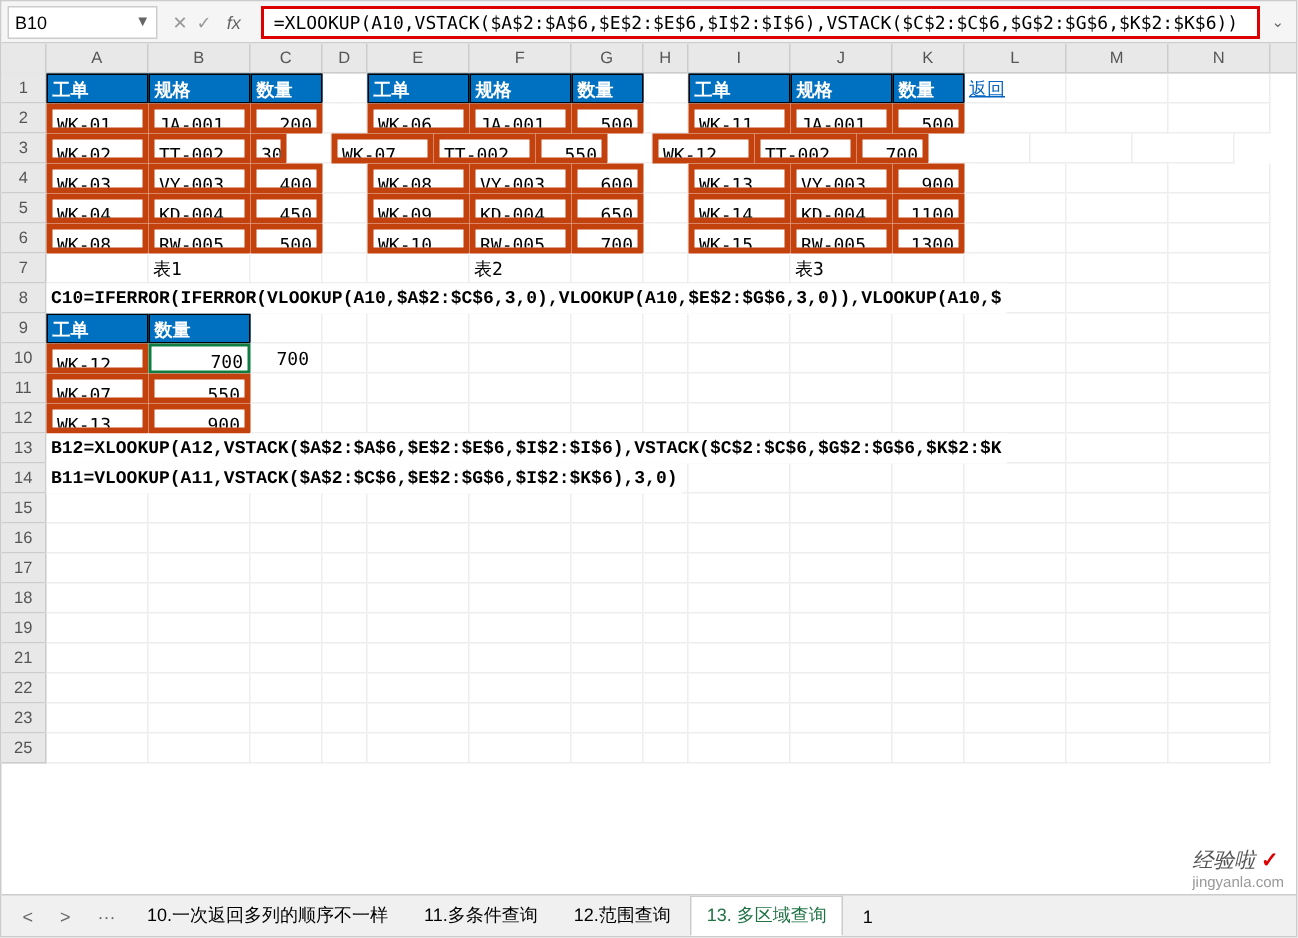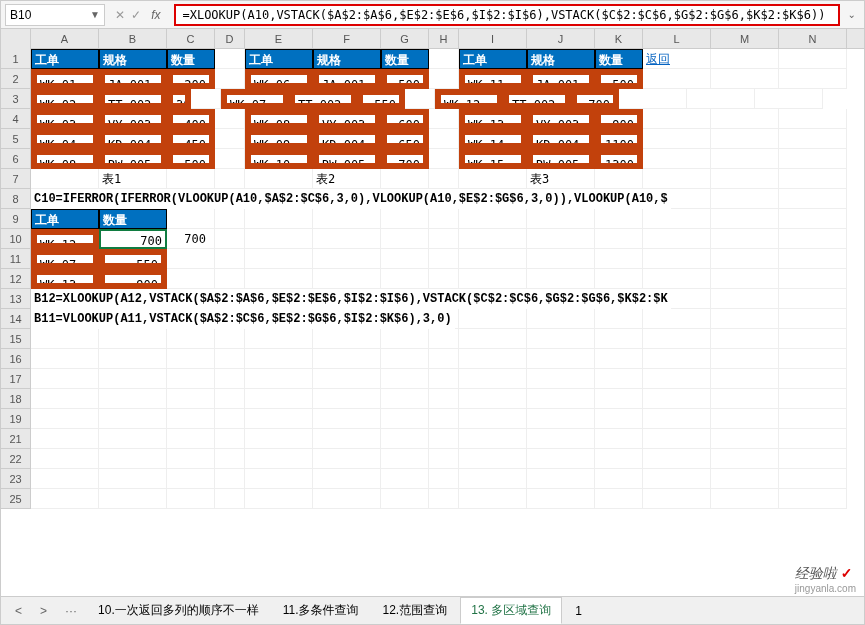--- a/index.html
+++ b/index.html
@@ -109,21 +109,21 @@
       font-family: Consolas, "SimSun", monospace;
       font-size: 12px;
     }
     .th {
       background: #0070c0;
       color: #fff;
       font-weight: bold;
       border: 1px solid #000;
     }
     .td {
-      border: 6px solid #c2410c;
+      border: 4px solid #c2410c;
       background: #fff;
     }
     .td.r { text-align: right; }
     .link { color: #0563c1; text-decoration: underline; font-family: "Microsoft YaHei"; }
     .formula-text {
       font-family: Consolas, "Courier New", monospace;
       font-weight: bold;
       font-size: 12px;
     }
     .wide-cell {

